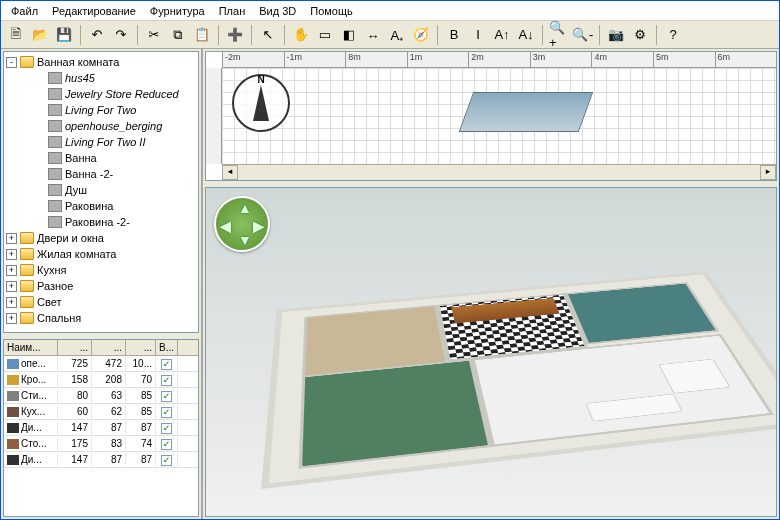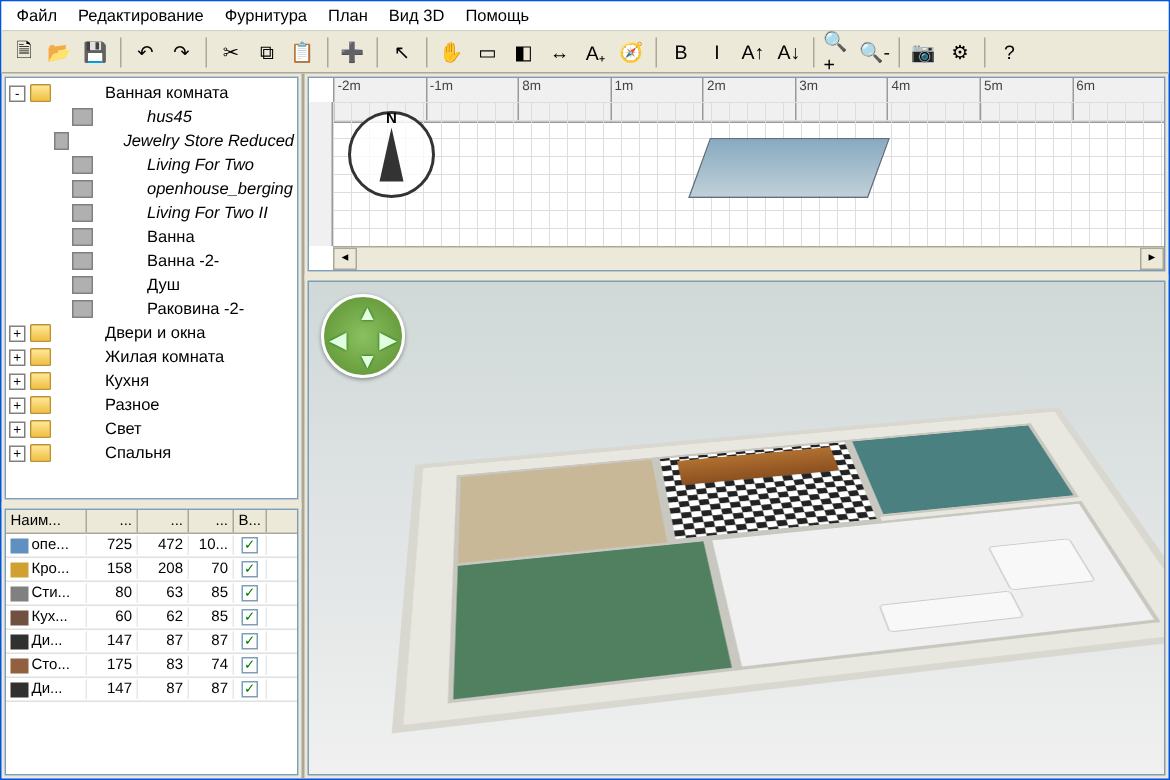--- a/index.html
+++ b/index.html
@@ -18,36 +18,36 @@
 .tsep { width: 1px; height: 20px; background: #aca899; margin: 0 3px; }
 .content { flex: 1; display: flex; overflow: hidden; }
 .left { width: 202px; display: flex; flex-direction: column; border-right: 2px solid #aca899; }
 .tree { flex: 1; background: #fff; border: 1px solid #7f9db9; margin: 2px; overflow: auto; padding: 2px; }
 .tnode { display: flex; align-items: center; height: 16px; white-space: nowrap; }
 .tnode .ind { display: inline-block; }
 .tnode .tw { width: 11px; height: 11px; border: 1px solid #808080; font-size: 9px; line-height: 9px; text-align: center; margin-right: 3px; cursor: pointer; background: #fff; }
 .tnode .ic { width: 14px; height: 12px; margin-right: 3px; display: inline-block; }
 .ic.folder { background: linear-gradient(#ffe79c,#f0c040); border: 1px solid #c09020; border-radius: 1px; }
 .ic.item { background: #b0b0b0; border: 1px solid #808080; }
-.tnode .lbl { font-style: italic; color: #000; margin-left: 33px; }
+.tnode .lbl { font-style: italic; color: #000; }
 .tnode.plain .lbl { font-style: normal; }
 .splitter-h { height: 4px; background: #ece9d8; cursor: row-resize; }
 .table { height: 178px; background: #fff; border: 1px solid #7f9db9; margin: 0 2px 2px; display: flex; flex-direction: column; font-size: 10px; }
 .thead { display: flex; background: #ece9d8; border-bottom: 1px solid #aca899; }
 .th { border-right: 1px solid #aca899; padding: 2px 3px; overflow: hidden; white-space: nowrap; text-overflow: ellipsis; }
 .th.c0 { width: 54px; } .th.c1 { width: 34px; text-align: right; } .th.c2 { width: 34px; text-align: right; } .th.c3 { width: 30px; text-align: right; } .th.c4 { width: 22px; text-align: center; }
 .tbody { flex: 1; overflow: auto; }
 .tr { display: flex; border-bottom: 1px solid #e0e0e0; height: 16px; align-items: center; }
 .td { border-right: 1px solid #e8e8e8; padding: 1px 3px; overflow: hidden; white-space: nowrap; }
 .td.c0 { width: 54px; display: flex; align-items: flex-end; } .td.c1 { width: 34px; text-align: right; } .td.c2 { width: 34px; text-align: right; } .td.c3 { width: 30px; text-align: right; } .td.c4 { width: 22px; text-align: center; }
 .fic { width: 12px; height: 10px; background: #a08060; margin-right: 2px; display: inline-block; }
 .chk { width: 11px; height: 11px; border: 1px solid #7f9db9; color: #008000; font-size: 9px; line-height: 9px; display: inline-block; }
 .right { flex: 1; display: flex; flex-direction: column; }
 .plan { height: 130px; background: #fff; border: 1px solid #7f9db9; margin: 2px; position: relative; overflow: hidden; }
-.ruler-h { position: absolute; top: 0; left: 16px; right: 0; height: 30px; background: #f0f0f0; border-bottom: 1px solid #999; display: flex; font-size: 9px; }
+.ruler-h { position: absolute; top: 0; left: 16px; right: 0; height: 16px; background: #f0f0f0; border-bottom: 1px solid #999; display: flex; font-size: 9px; }
 .ruler-h span { flex: 1; border-left: 1px solid #999; padding-left: 2px; color: #444; }
 .ruler-v { position: absolute; top: 16px; left: 0; width: 16px; bottom: 16px; background: #f0f0f0; border-right: 1px solid #999; }
 .grid { position: absolute; top: 16px; left: 16px; right: 0; bottom: 16px; background-image: linear-gradient(#ddd 1px, transparent 1px), linear-gradient(90deg, #ddd 1px, transparent 1px); background-size: 12px 12px; }
 .compass { position: absolute; top: 22px; left: 26px; width: 58px; height: 58px; border: 2px solid #333; border-radius: 50%; display: flex; align-items: center; justify-content: center; background: rgba(255,255,255,0.8); }
 .compass::before { content: "N"; position: absolute; top: -2px; font-size: 10px; font-weight: bold; }
 .compass .arrow { width: 0; height: 0; border-left: 8px solid transparent; border-right: 8px solid transparent; border-bottom: 36px solid #333; }
 .mini-model { position: absolute; top: 40px; left: 260px; width: 120px; height: 40px; background: linear-gradient(#88aac0,#c0d0d8); border: 1px solid #607080; transform: skewX(-20deg); }
 .hscroll { position: absolute; bottom: 0; left: 16px; right: 0; height: 16px; background: #ece9d8; border-top: 1px solid #aca899; display: flex; }
 .sbtn { width: 16px; height: 15px; background: #ece9d8; border: 1px solid #aca899; font-size: 9px; text-align: center; cursor: pointer; }
 .strack { flex: 1; }
@@ -173,20 +173,26 @@
           <div class="tnode plain">
             <span class="ind" style="width:28px"></span>
             <span style="width:14px;display:inline-block"></span>
             <span class="ic item"></span>
             <span class="lbl">Душ</span>
           </div>
           <div class="tnode plain">
             <span class="ind" style="width:28px"></span>
             <span style="width:14px;display:inline-block"></span>
             <span class="ic item"></span>
+            <span class="lbl">Раковина</span>
+          </div>
+          <div class="tnode plain">
+            <span class="ind" style="width:28px"></span>
+            <span style="width:14px;display:inline-block"></span>
+            <span class="ic item"></span>
             <span class="lbl">Раковина -2-</span>
           </div>
           <div class="tnode plain">
             <span class="ind" style="width:0px"></span>
             <span class="tw">+</span>
             <span class="ic folder"></span>
             <span class="lbl">Двери и окна</span>
           </div>
           <div class="tnode plain">
             <span class="ind" style="width:0px"></span>

